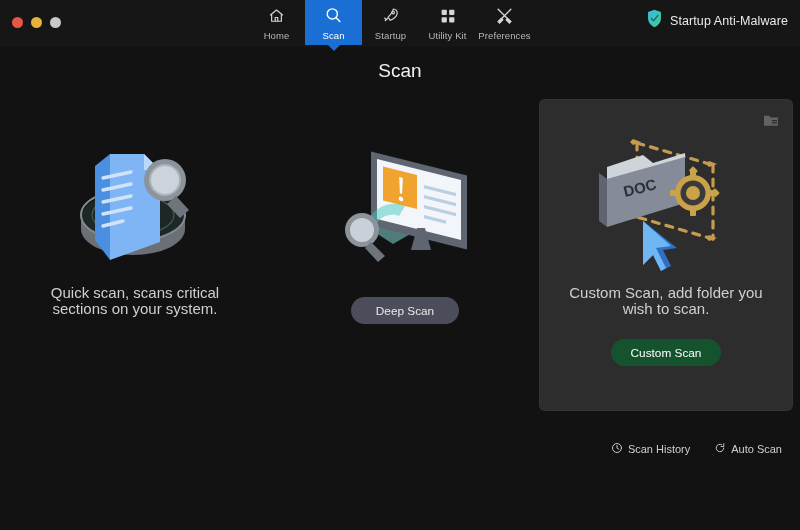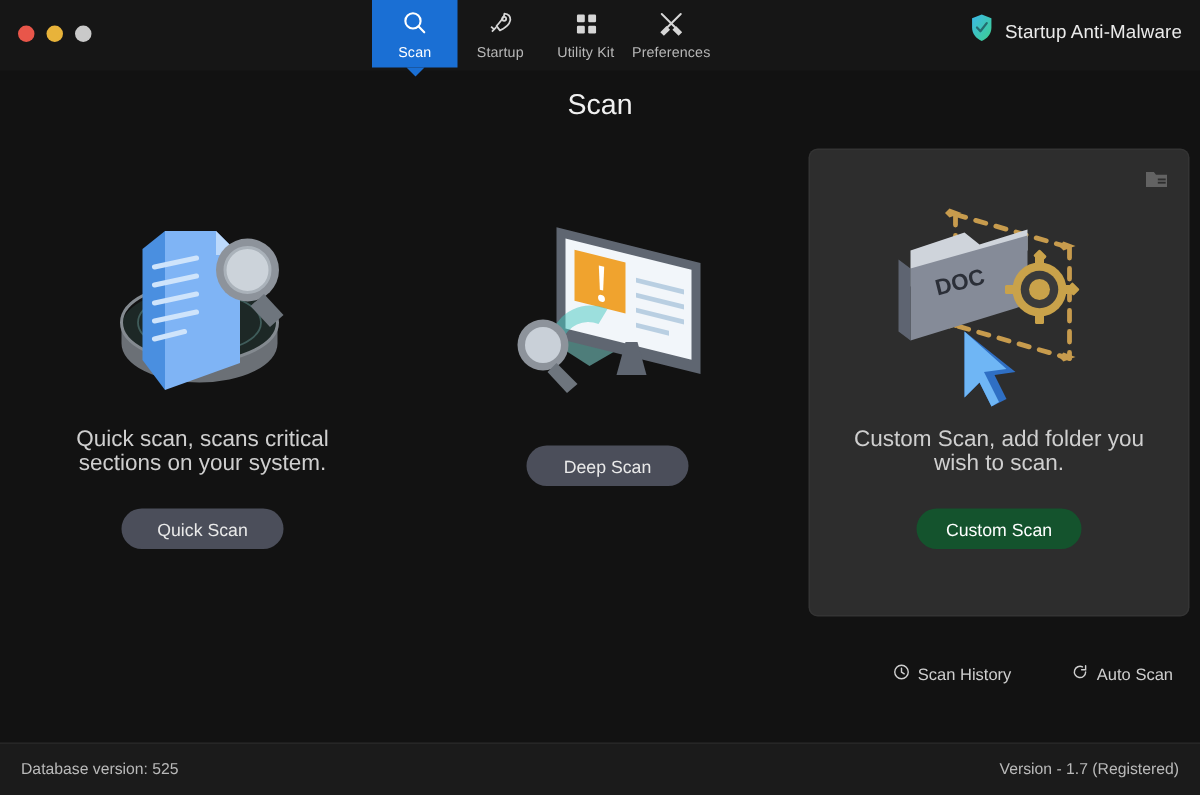--- a/index.html
+++ b/index.html
@@ -76,21 +76,21 @@
     border-radius:14px; border:none; cursor:pointer;
     font-size:11.8px; font-family:"Liberation Sans", sans-serif;
     display:flex; align-items:center; justify-content:center;
   }
   .btn.gray { background:#4b4e5a; color:#eaeaea; }
   .btn.green { background:#14532d; color:#ffffff; }
   .cornericon { position:absolute; top:12px; right:14px; opacity:.55; }
 
   
   .links {
-    position:absolute; top:442px; right:18px; display:flex; gap:40px; align-items:center;
+    position:absolute; top:442px; right:18px; display:flex; gap:24px; align-items:center;
   }
   .lnk { display:flex; align-items:center; gap:5px; font-size:11px; color:#cfcfcf; cursor:pointer; }
 
   
   .footer {
     position:absolute; bottom:0; left:0; width:800px; height:35px;
     background:#1b1b1b; border-top:1px solid #262626;
     display:flex; align-items:center; justify-content:space-between;
     padding:0 14px; font-size:10.5px; color:#b9b9b9;
   }
@@ -103,20 +103,30 @@
   <div class="titlebar">
 
     <div class="lights">
       <div class="light red"></div>
       <div class="light yellow"></div>
       <div class="light gray"></div>
     </div>
 
     <div class="navwrap">
 
+      <div class="navitem">
+        <span class="ic">
+          <svg width="19" height="18" viewBox="0 0 24 24" fill="none" stroke="#d6d6d6" stroke-width="1.6" stroke-linejoin="round">
+            <path d="M3.5 11 12 4l8.5 7"></path>
+              <path d="M5.5 10v9h13v-9"></path>
+              <path d="M10.3 19v-5h3.4v5"></path>
+          </svg>
+        </span>
+        <span class="lbl">Home</span>
+      </div>
 
       <div class="navitem active">
         <span class="ic">
           <svg width="19" height="19" viewBox="0 0 24 24" fill="none" stroke="#ffffff" stroke-width="1.8" stroke-linecap="round">
             <circle cx="10.5" cy="10" r="6.4"></circle>
               <path d="M15.3 14.8 20 19.6"></path>
           </svg>
         </span>
         <span class="lbl">Scan</span>
       </div>
@@ -198,21 +208,20 @@
           </g>
           <g>
             <circle cx="110" cy="62" r="21" fill="#8d939b"></circle>
             <circle cx="110" cy="62" r="15" fill="#ccd3da"></circle>
             <circle cx="110" cy="62" r="15" fill="none" stroke="#aab2ba" stroke-width="2"></circle>
             <path d="M121 78 134 92l-9 8-13-14Z" fill="#6e757d"></path>
           </g>
         </svg>
       </div>
       <div class="desc">Quick scan, scans critical sections on your system.</div>
-      <button class="btn gray">Quick Scan</button>
     </div>
 
     <div class="card">
       <div class="art">
         <svg width="160" height="150" viewBox="0 0 160 150">
           <path d="M40 108 78 88l28 16-38 22Z" fill="#7fd6cf" opacity=".55"></path>
           <path d="M46 22h96v74H46Z" fill="#5f6671" transform="skewY(14)"></path>
           <path d="M52 28h84v60H52Z" fill="#f2f6fa" transform="skewY(14)"></path>
           <path d="M58 34h34v34H58Z" fill="#f0a32e" transform="skewY(14)"></path>
           <g transform="skewY(14)">
@@ -301,18 +310,14 @@
       <span>
         <svg width="12" height="12" viewBox="0 0 24 24" fill="none" stroke="#cfcfcf" stroke-width="1.9" stroke-linecap="round">
           <path d="M19.5 12a7.5 7.5 0 1 1-4.2-6.8"></path>
             <path d="M19.5 3.5V9h-5.4"></path>
         </svg>
       </span>
       <span>Auto Scan</span>
     </div>
   </div>
 
-  <div class="footer">
-    <span>Database version: 525</span>
-    <span>Version  -  1.7 (Registered)</span>
-  </div>
 
 </div>
 
 </body></html>

